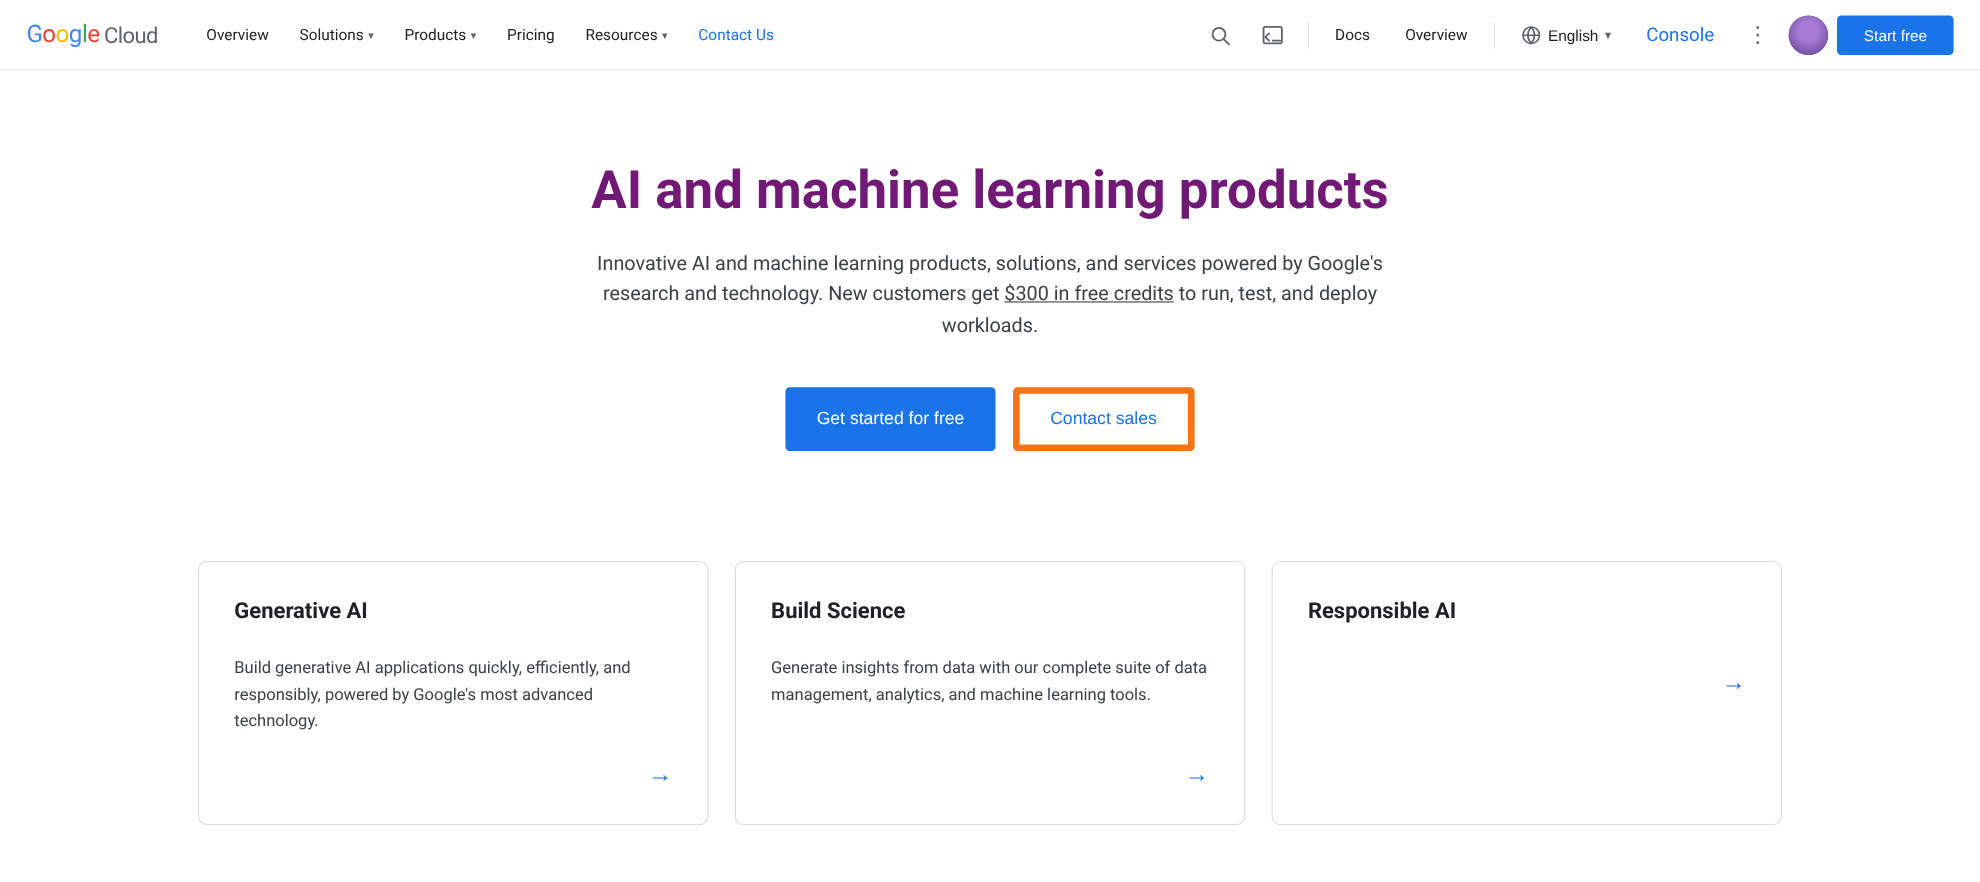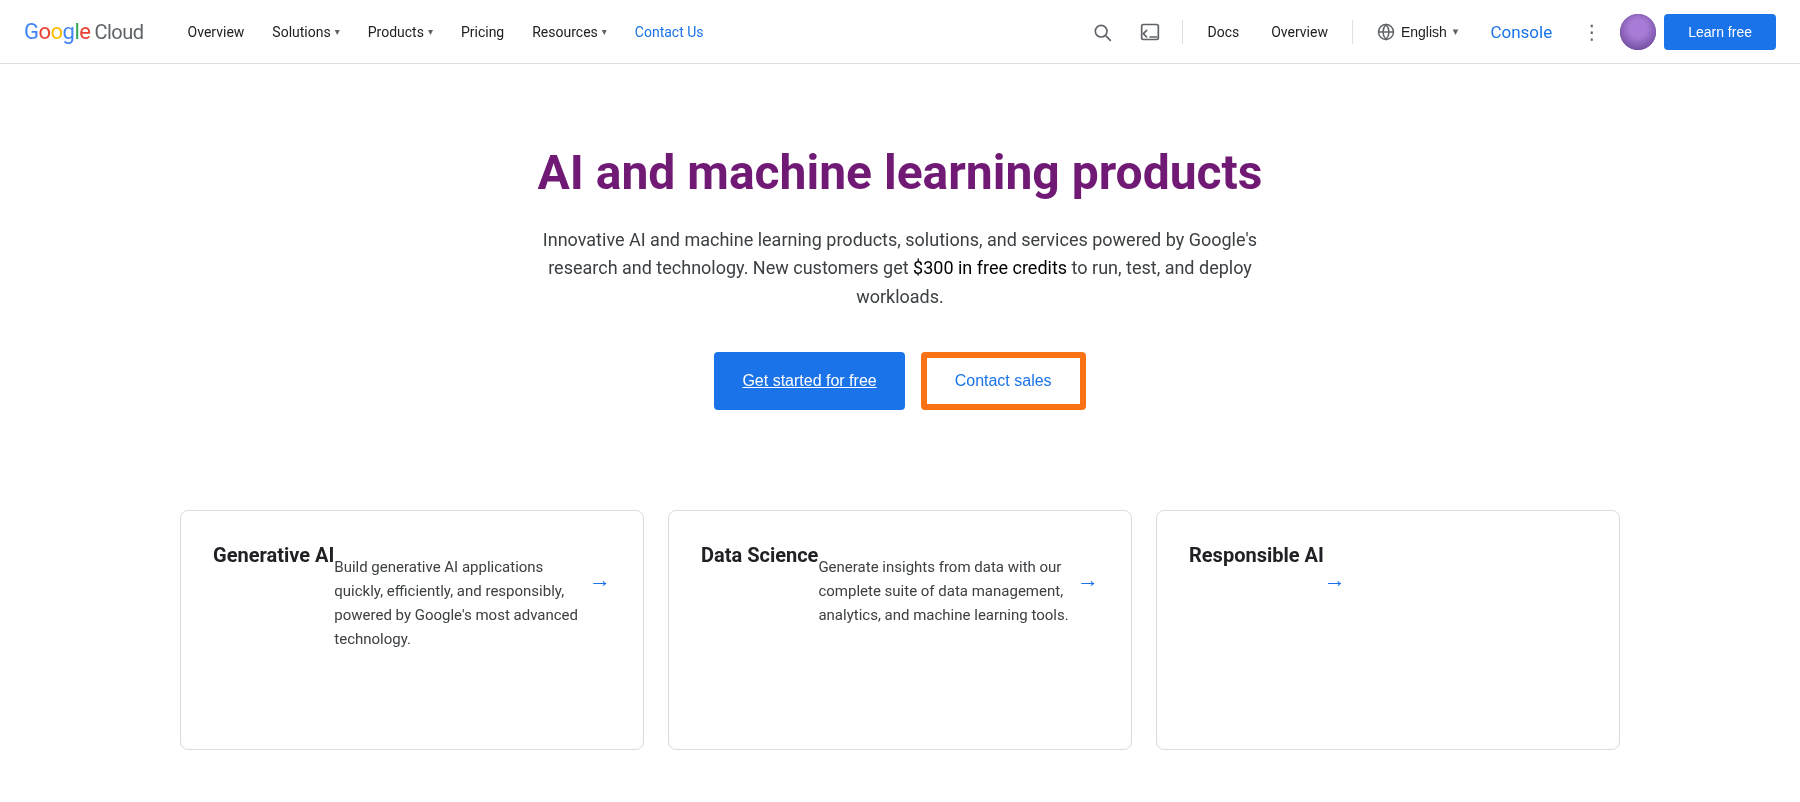--- a/index.html
+++ b/index.html
@@ -160,37 +160,37 @@
       line-height: 1.2;
     }
     .hero-desc {
       font-size: 18px;
       color: #3c4043;
       max-width: 760px;
       margin: 0 auto 40px;
       line-height: 1.6;
     }
     .hero-desc a {
-      color: #000000;
+      color: #404040;
+      text-decoration: underline;
     }
     .hero-buttons {
       display: flex;
       justify-content: center;
       gap: 16px;
     }
     .btn-primary {
       background: #1a73e8;
       color: #fff;
       border: none;
       border-radius: 4px;
       padding: 14px 28px;
       font-size: 16px;
       font-weight: 500;
       cursor: pointer;
-      text-decoration: underline;
     }
     .btn-secondary {
       background: #fff;
       color: #1a73e8;
       border: 6px solid #f97316;
       border-radius: 4px;
       padding: 14px 28px;
       font-size: 16px;
       font-weight: 500;
       cursor: pointer;
@@ -204,21 +204,21 @@
       gap: 24px;
       max-width: 1600px;
       margin: 0 auto;
     }
     .card {
       border: 1px solid #dadce0;
       border-radius: 8px;
       padding: 32px;
       background: #fff;
       display: flex;
-      flex-direction: row;
+      flex-direction: column;
       min-height: 240px;
       position: relative;
       cursor: pointer;
       transition: box-shadow 0.2s;
     }
     .card-title {
       font-size: 20px;
       font-weight: 700;
       color: #202124;
       margin-bottom: 16px;
@@ -299,21 +299,21 @@
       <span>English</span>
       <span style="font-size:11px;color:#5f6368;">▾</span>
     </button>
     <a class="console-link">Console</a>
     <button class="more-btn">
       <span style="font-size:20px;letter-spacing:1px;">⋮</span>
     </button>
     <div class="avatar">
       <div class="avatar-inner"></div>
     </div>
-    <button class="start-free-btn">Learn free</button>
+    <button class="start-free-btn">Start free</button>
   </div>
 </nav>
 
 <section class="hero">
   <h1 class="hero-title">AI and machine learning products</h1>
   <p class="hero-desc">
     <span>Innovative AI and machine learning products, solutions, and services powered by Google's research and technology. New customers get </span><a>$300 in free credits</a><span> to run, test, and deploy workloads.</span>
   </p>
   <div class="hero-buttons">
     <button class="btn-primary">Get started for free</button>
@@ -323,21 +323,21 @@
 
 <section class="cards-section">
   <div class="card">
     <div class="card-title">Generative AI</div>
     <div class="card-desc">Build generative AI applications quickly, efficiently, and responsibly, powered by Google's most advanced technology.</div>
     <div class="card-arrow">
       <span style="color:#1a73e8; font-size:22px;">→</span>
     </div>
   </div>
   <div class="card">
-    <div class="card-title">Data Science</div>
+    <div class="card-title">Build Science</div>
     <div class="card-desc">Generate insights from data with our complete suite of data management, analytics, and machine learning tools.</div>
     <div class="card-arrow">
       <span style="color:#1a73e8; font-size:22px;">→</span>
     </div>
   </div>
   <div class="card">
     <div class="card-title">Responsible AI</div>
     <div class="card-arrow">
       <span style="color:#1a73e8; font-size:22px;">→</span>
     </div>

